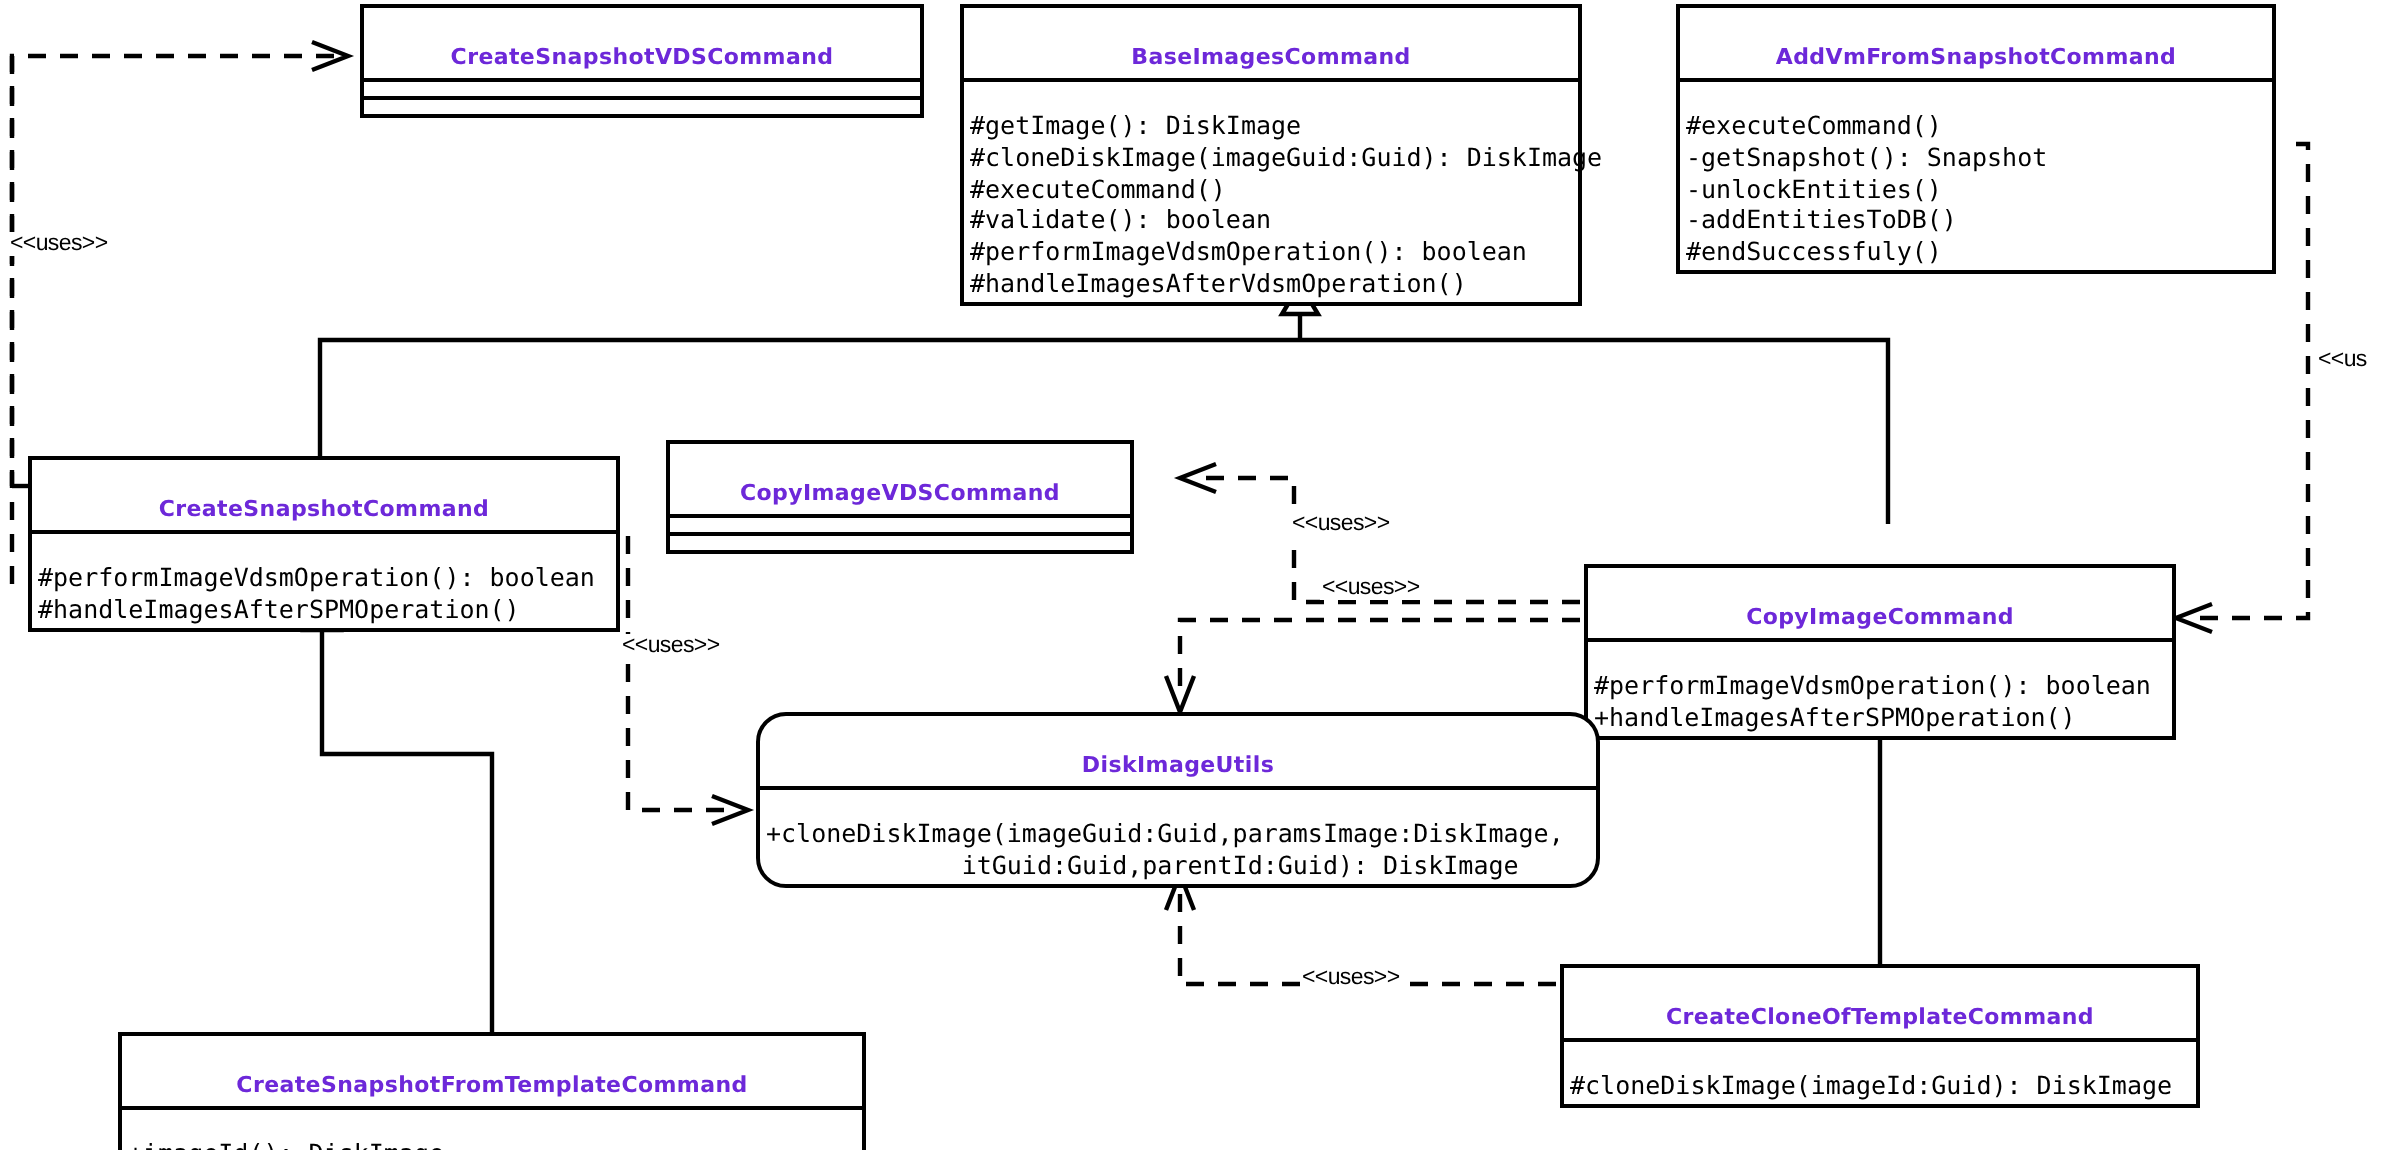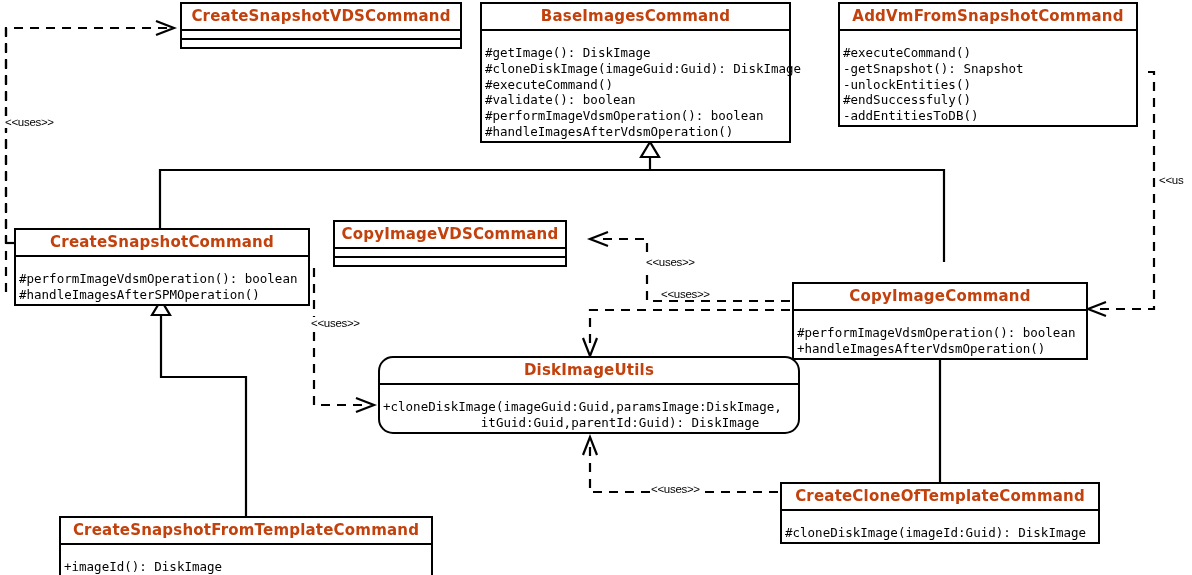--- a/index.html
+++ b/index.html
@@ -19,24 +19,24 @@
     position: absolute;
     box-sizing: border-box;
     border: 2px solid #000000;
     background: #ffffff;
     z-index: 5;
   }
   .uml-title {
     text-align: center;
     font-weight: bold;
     font-family: "DejaVu Sans", sans-serif;
-    font-size: 15px;
+    font-size: 11px;
     letter-spacing: 0.2px;
-    padding: 3px 6px 4px 6px;
-    color: #c2410c;
+    padding: 18px 6px 4px 6px;
+    color: #6d28d9;
     white-space: nowrap;
   }
   .uml-compartment {
     border-top: 2px solid #000000;
     padding: 14px 0 1px 0;
   }
   .uml-empty-compartment {
     border-top: 2px solid #000000;
     height: 7px;
   }
@@ -149,22 +149,22 @@
       <div class="uml-member">#handleImagesAfterVdsmOperation()</div>
     </div>
   </div>
 
   <div class="uml-class" style="left:838px; top:2px; width:300px;">
     <div class="uml-title">AddVmFromSnapshotCommand</div>
     <div class="uml-compartment">
       <div class="uml-member">#executeCommand()</div>
       <div class="uml-member">-getSnapshot(): Snapshot</div>
       <div class="uml-member">-unlockEntities()</div>
+      <div class="uml-member">-addEntitiesToDB()</div>
       <div class="uml-member">#endSuccessfuly()</div>
-      <div class="uml-member">-addEntitiesToDB()</div>
     </div>
   </div>
 
   <div class="uml-class" style="left:14px; top:228px; width:296px;">
     <div class="uml-title">CreateSnapshotCommand</div>
     <div class="uml-compartment">
       <div class="uml-member">#performImageVdsmOperation(): boolean</div>
       <div class="uml-member">#handleImagesAfterSPMOperation()</div>
     </div>
   </div>
@@ -172,21 +172,21 @@
   <div class="uml-class" style="left:333px; top:220px; width:234px;">
     <div class="uml-title">CopyImageVDSCommand</div>
     <div class="uml-empty-compartment"></div>
     <div class="uml-empty-compartment"></div>
   </div>
 
   <div class="uml-class" style="left:792px; top:262px; width:296px;margin-top:20px;">
     <div class="uml-title">CopyImageCommand</div>
     <div class="uml-compartment">
       <div class="uml-member">#performImageVdsmOperation(): boolean</div>
-      <div class="uml-member">+handleImagesAfterVdsmOperation()</div>
+      <div class="uml-member">+handleImagesAfterSPMOperation()</div>
     </div>
   </div>
 
   <div class="uml-class" style="left:378px; top:356px; width:422px;border-radius:15px;">
     <div class="uml-title">DiskImageUtils</div>
     <div class="uml-compartment">
       <div class="uml-member">+cloneDiskImage(imageGuid:Guid,paramsImage:DiskImage,</div>
       <div class="uml-member">             itGuid:Guid,parentId:Guid): DiskImage</div>
     </div>
   </div>

